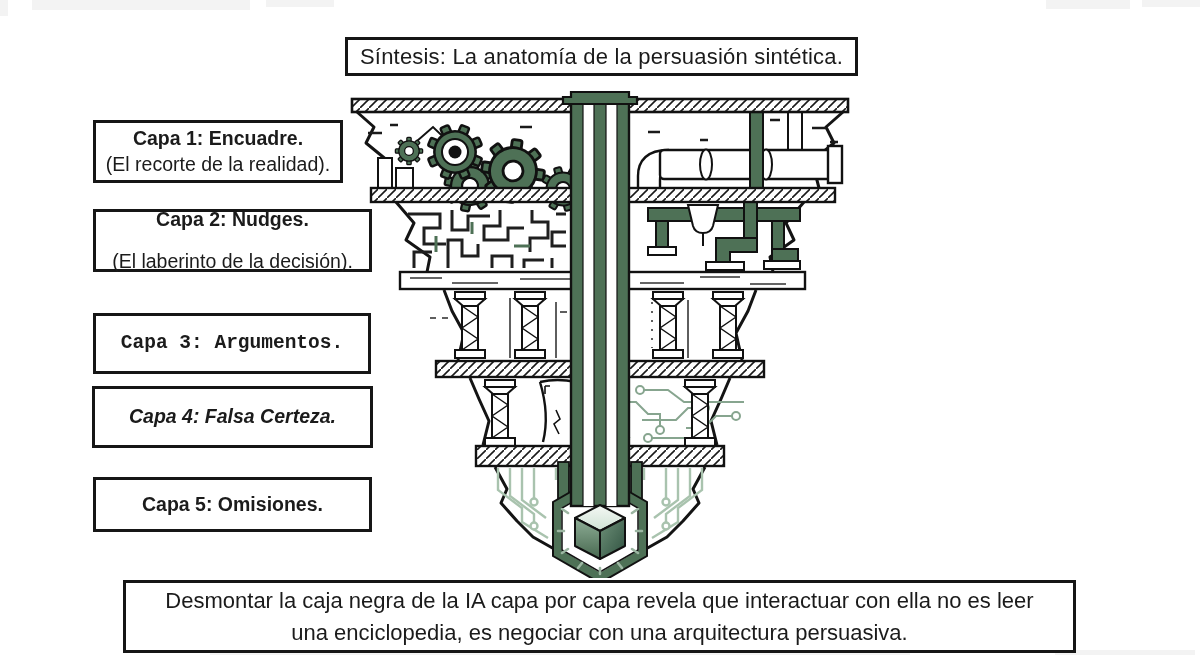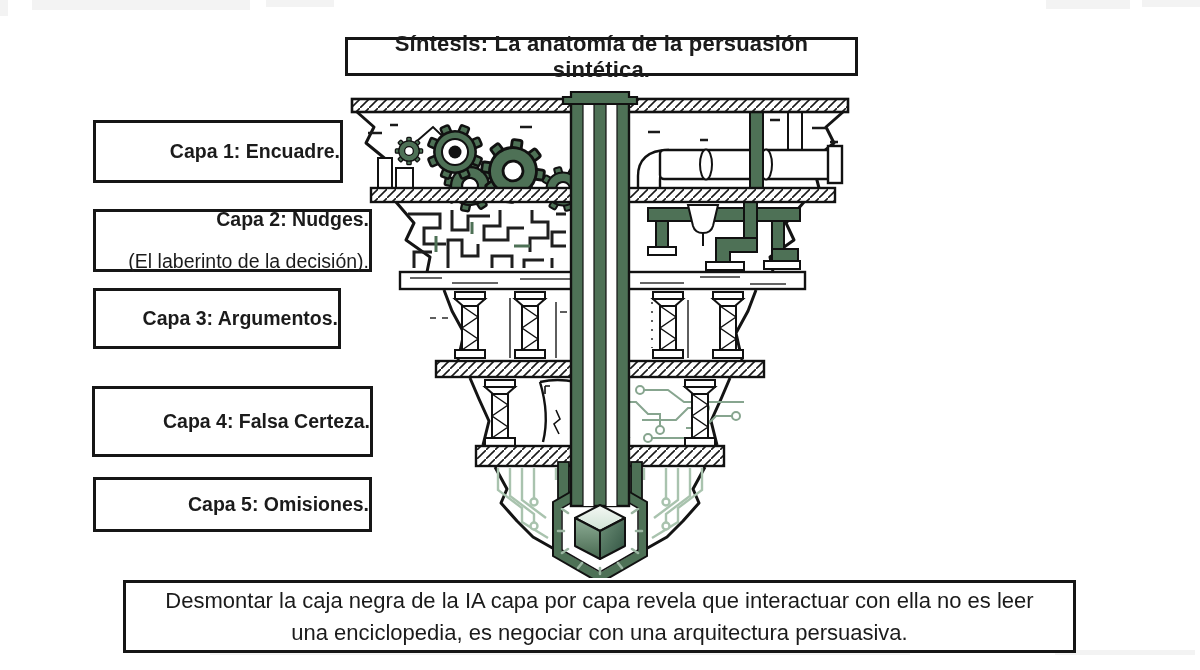--- a/index.html
+++ b/index.html
@@ -1,27 +1,27 @@
 <!DOCTYPE html>
 <html><head>
 <meta charset="utf-8">
 <style>
   * { margin:0; padding:0; box-sizing:border-box; }
   html,body { width:1200px; height:670px; background:#ffffff; overflow:hidden; position:relative;
     font-family:"Liberation Sans","DejaVu Sans",sans-serif; color:#1b1b1b; }
   .box { position:absolute; border:3px solid #161616; background:#ffffff;
     display:flex; flex-direction:column; align-items:center; justify-content:center; text-align:center; }
-  .title-box { left:345px; top:37px; width:513px; height:39px; font-size:22px; font-weight:700; letter-spacing:.2px; }
-  .layer-box { left:93px; width:279px; height:63px; font-size:19.5px; line-height:1.32;align-items:flex-end; }
+  .title-box { left:345px; top:37px; width:513px; height:39px; font-size:22px; font-weight:400; letter-spacing:.2px; }
+  .layer-box { left:93px; width:279px; height:63px; font-size:19.5px; line-height:1.32; }
   .layer-box .l1 { font-weight:700; }
   .layer-box .l2 { font-weight:400; }
   #lb1 { top:120px; width:250px; }
   #lb2 { top:209px;gap:16px; }
-  #lb3 { top:288px; height:61px; width:248px; }
-  #lb4 { top:386px; height:71px; width:281px; left:92px; }
+  #lb3 { top:313px; height:61px; width:278px;font-family:Liberation Mono, monospace; }
+  #lb4 { top:386px; height:62px; width:281px; left:92px;font-style:italic; }
   #lb5 { top:477px; height:55px; }
   .caption-box { left:123px; top:580px; width:953px; height:73px; font-size:22px; line-height:1.42; padding:2px 26px; font-weight:500; }
   .artwork { position:absolute; left:340px; top:88px; width:520px; height:490px; }
   .smudge { position:absolute; background:#f3f3f3; }
 </style>
 </head>
 <body>
 
 <div class="smudge" style="left:0;top:0;width:8px;height:16px;"></div>
 <div class="smudge" style="left:32px;top:0;width:218px;height:10px;"></div>
@@ -30,20 +30,21 @@
 <div class="smudge" style="left:1142px;top:0;width:58px;height:7px;"></div>
 <div class="smudge" style="left:210px;top:650px;width:700px;height:5px;"></div>
 <div class="smudge" style="left:1055px;top:650px;width:140px;height:5px;"></div>
 
 <div class="box title-box">
   <span>Síntesis: La anatomía de la persuasión sintética.</span>
 </div>
 
 <div class="box layer-box" id="lb1">
   <span class="l1">Capa 1: Encuadre.</span>
+  <span class="l2">(El recorte de la realidad).</span>
 </div>
 <div class="box layer-box" id="lb2">
   <span class="l1">Capa 2: Nudges.</span>
   <span class="l2">(El laberinto de la decisión).</span>
 </div>
 <div class="box layer-box" id="lb3">
   <span class="l1">Capa 3: Argumentos.</span>
 </div>
 <div class="box layer-box" id="lb4">
   <span class="l1">Capa 4: Falsa Certeza.</span>

